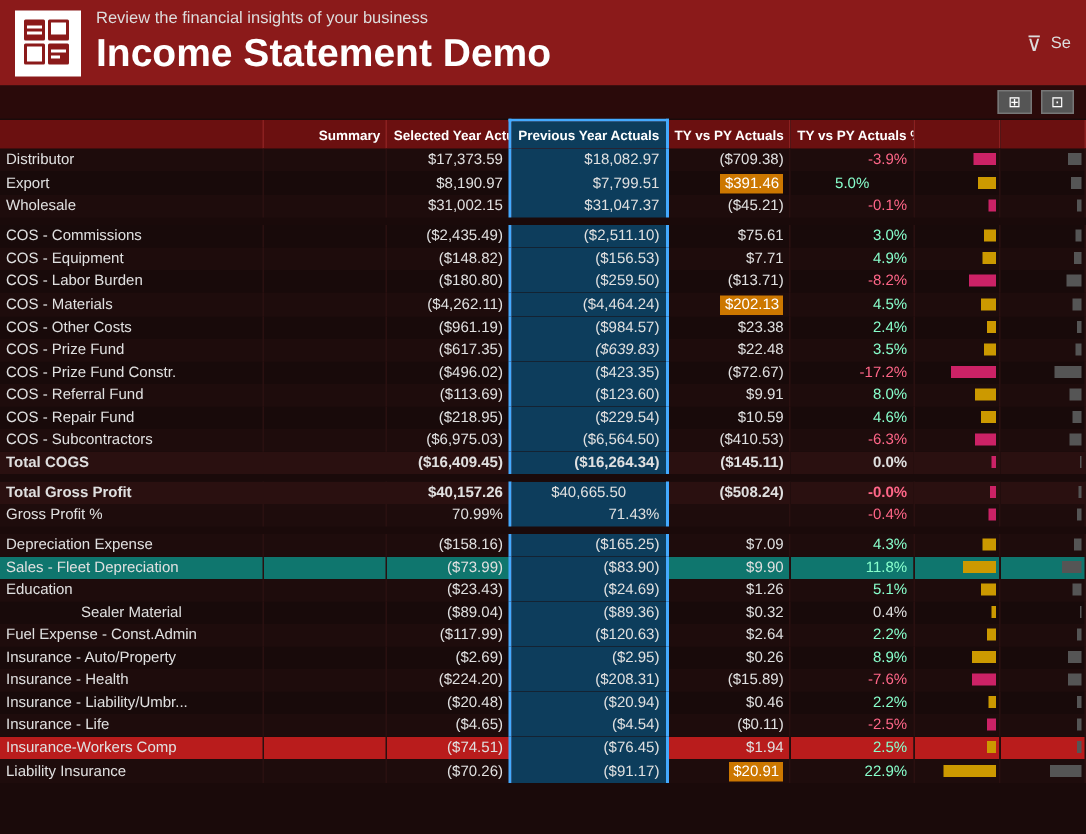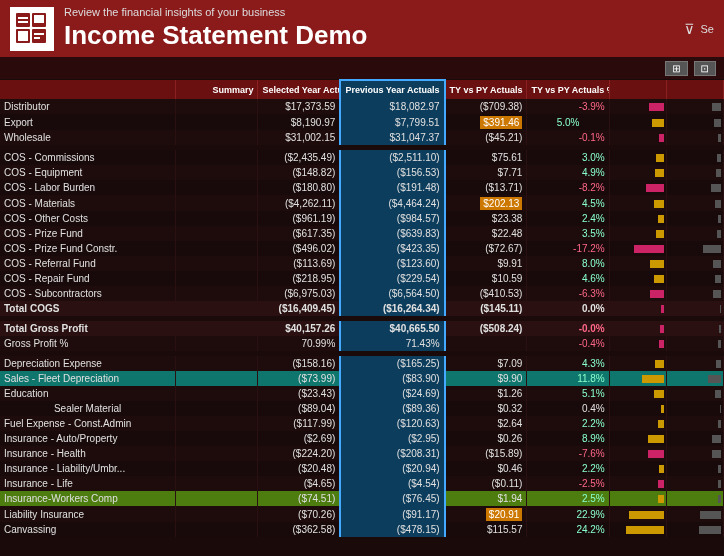--- a/index.html
+++ b/index.html
@@ -253,21 +253,21 @@
           <td class="prev-col" style="background: rgb(13, 61, 92); border-left: 2px solid rgb(68, 170, 255); border-right: 2px solid rgb(68, 170, 255);">($156.53)</td>
           <td>$7.71</td>
           <td style="color: rgb(136, 255, 204);">4.9%</td>
           <td style="padding: 2px;"><div style="display: inline-block; height: 8px; width: 9px; background: rgb(204, 153, 0); vertical-align: middle;"></div></td>
           <td style="padding: 2px;"><div style="display: inline-block; height: 8px; width: 5px; background: rgb(85, 85, 85); vertical-align: middle;"></div></td>
         </tr>
         <tr style="background: rgb(24, 10, 10);">
           <td style="text-align: left; padding-left: 4px; font-size: 10px;">COS - Labor Burden</td>
           <td style="font-size: 9px;"></td>
           <td>($180.80)</td>
-          <td class="prev-col" style="background: rgb(13, 61, 92); border-left: 2px solid rgb(68, 170, 255); border-right: 2px solid rgb(68, 170, 255);">($191.48)</td>
+          <td class="prev-col" style="background: rgb(13, 61, 92); border-left: 2px solid rgb(68, 170, 255); border-right: 2px solid rgb(68, 170, 255);">($259.50)</td>
           <td>($13.71)</td>
           <td style="color: rgb(255, 102, 136);">-8.2%</td>
           <td style="padding: 2px;"><div style="display: inline-block; height: 8px; width: 18px; background: rgb(204, 34, 102); vertical-align: middle;"></div></td>
           <td style="padding: 2px;"><div style="display: inline-block; height: 8px; width: 10px; background: rgb(85, 85, 85); vertical-align: middle;"></div></td>
         </tr>
         <tr style="background: rgb(30, 12, 12);">
           <td style="text-align: left; padding-left: 4px; font-size: 10px;">COS - Materials</td>
           <td style="font-size: 9px;"></td>
           <td>($4,262.11)</td>
           <td class="prev-col" style="background: rgb(13, 61, 92); border-left: 2px solid rgb(68, 170, 255); border-right: 2px solid rgb(68, 170, 255);">($4,464.24)</td>
@@ -283,21 +283,21 @@
           <td class="prev-col" style="background: rgb(13, 61, 92); border-left: 2px solid rgb(68, 170, 255); border-right: 2px solid rgb(68, 170, 255);">($984.57)</td>
           <td>$23.38</td>
           <td style="color: rgb(136, 255, 204);">2.4%</td>
           <td style="padding: 2px;"><div style="display: inline-block; height: 8px; width: 6px; background: rgb(204, 153, 0); vertical-align: middle;"></div></td>
           <td style="padding: 2px;"><div style="display: inline-block; height: 8px; width: 3px; background: rgb(85, 85, 85); vertical-align: middle;"></div></td>
         </tr>
         <tr style="background: rgb(30, 12, 12);">
           <td style="text-align: left; padding-left: 4px; font-size: 10px;">COS - Prize Fund</td>
           <td style="font-size: 9px;"></td>
           <td>($617.35)</td>
-          <td class="prev-col" style="background: rgb(13, 61, 92); border-left: 2px solid rgb(68, 170, 255); border-right: 2px solid rgb(68, 170, 255);">($639.83)</td>
+          <td class="prev-col" style="background: rgb(13, 61, 92); border-left: 2px solid rgb(68, 170, 255); border-right: 2px solid rgb(68, 170, 255); font-style: italic;">($639.83)</td>
           <td>$22.48</td>
           <td style="color: rgb(136, 255, 204);">3.5%</td>
           <td style="padding: 2px;"><div style="display: inline-block; height: 8px; width: 8px; background: rgb(204, 153, 0); vertical-align: middle;"></div></td>
           <td style="padding: 2px;"><div style="display: inline-block; height: 8px; width: 4px; background: rgb(85, 85, 85); vertical-align: middle;"></div></td>
         </tr>
         <tr style="background: rgb(24, 10, 10);">
           <td style="text-align: left; padding-left: 4px; font-size: 10px;">COS - Prize Fund Constr.</td>
           <td style="font-size: 9px;"></td>
           <td>($496.02)</td>
           <td class="prev-col" style="background: rgb(13, 61, 92); border-left: 2px solid rgb(68, 170, 255); border-right: 2px solid rgb(68, 170, 255);">($423.35)</td>
@@ -346,21 +346,21 @@
           <td style="padding: 2px;"><div style="display: inline-block; height: 8px; width: 3px; background: rgb(204, 34, 102); vertical-align: middle;"></div></td>
           <td style="padding: 2px;"><div style="display: inline-block; height: 8px; width: 1px; background: rgb(85, 85, 85); vertical-align: middle;"></div></td>
         </tr>
         <tr class="empty-row">
           <td colspan="8" style="height:5px;background:#1a0a0a;border:none;"></td>
         </tr>
         <tr class="total-row" style="background: rgb(42, 16, 16);">
           <td style="text-align: left; padding-left: 4px; font-size: 10px; font-weight: bold;">Total Gross Profit</td>
           <td style="font-size: 9px;"></td>
           <td style="font-weight: bold;">$40,157.26</td>
-          <td class="prev-col" style="background: rgb(13, 61, 92); border-left: 2px solid rgb(68, 170, 255); border-right: 2px solid rgb(68, 170, 255); font-weight: bold;">$40,665.50</td>
+          <td class="prev-col" style="background: rgb(13, 61, 92); border-left: 2px solid rgb(68, 170, 255); border-right: 2px solid rgb(68, 170, 255); font-weight: normal; text-align: center;">$40,665.50</td>
           <td style="font-weight: bold;">($508.24)</td>
           <td style="font-weight: bold; color: rgb(255, 102, 136);">-0.0%</td>
           <td style="padding: 2px;"><div style="display: inline-block; height: 8px; width: 4px; background: rgb(204, 34, 102); vertical-align: middle;"></div></td>
           <td style="padding: 2px;"><div style="display: inline-block; height: 8px; width: 2px; background: rgb(85, 85, 85); vertical-align: middle;"></div></td>
         </tr>
         <tr style="background: rgb(30, 12, 12);">
           <td style="text-align: left; padding-left: 4px; font-size: 10px;">Gross Profit %</td>
           <td style="font-size: 9px;"></td>
           <td>70.99%</td>
           <td class="prev-col" style="background: rgb(13, 61, 92); border-left: 2px solid rgb(68, 170, 255); border-right: 2px solid rgb(68, 170, 255);">71.43%</td>
@@ -455,45 +455,35 @@
         <tr style="background: rgb(30, 12, 12);">
           <td style="text-align: left; padding-left: 4px; font-size: 10px;">Insurance - Life</td>
           <td style="font-size: 9px;"></td>
           <td>($4.65)</td>
           <td class="prev-col" style="background: rgb(13, 61, 92); border-left: 2px solid rgb(68, 170, 255); border-right: 2px solid rgb(68, 170, 255);">($4.54)</td>
           <td>($0.11)</td>
           <td style="color: rgb(255, 102, 136);">-2.5%</td>
           <td style="padding: 2px;"><div style="display: inline-block; height: 8px; width: 6px; background: rgb(204, 34, 102); vertical-align: middle;"></div></td>
           <td style="padding: 2px;"><div style="display: inline-block; height: 8px; width: 3px; background: rgb(85, 85, 85); vertical-align: middle;"></div></td>
         </tr>
-        <tr style="background: #4d7c0f; margin-left: 34px;">
+        <tr style="background: #b91c1c; margin-left: 34px;">
           <td style="text-align: left; padding-left: 4px; font-size: 10px;">Insurance-Workers Comp</td>
           <td style="font-size: 9px;"></td>
           <td>($74.51)</td>
           <td class="prev-col" style="background: rgb(13, 61, 92); border-left: 2px solid rgb(68, 170, 255); border-right: 2px solid rgb(68, 170, 255);">($76.45)</td>
           <td>$1.94</td>
           <td style="color: rgb(136, 255, 204);">2.5%</td>
           <td style="padding: 2px;"><div style="display: inline-block; height: 8px; width: 6px; background: rgb(204, 153, 0); vertical-align: middle;"></div></td>
           <td style="padding: 2px;"><div style="display: inline-block; height: 8px; width: 3px; background: rgb(85, 85, 85); vertical-align: middle;"></div></td>
         </tr>
         <tr style="background: rgb(30, 12, 12);">
           <td style="text-align: left; padding-left: 4px; font-size: 10px;">Liability Insurance</td>
           <td style="font-size: 9px;"></td>
           <td>($70.26)</td>
           <td class="prev-col" style="background: rgb(13, 61, 92); border-left: 2px solid rgb(68, 170, 255); border-right: 2px solid rgb(68, 170, 255);">($91.17)</td>
           <td><span class="highlight-orange">$20.91</span></td>
           <td style="color: rgb(136, 255, 204);">22.9%</td>
           <td style="padding: 2px;"><div style="display: inline-block; height: 8px; width: 35px; background: rgb(204, 153, 0); vertical-align: middle;"></div></td>
           <td style="padding: 2px;"><div style="display: inline-block; height: 8px; width: 21px; background: rgb(85, 85, 85); vertical-align: middle;"></div></td>
         </tr>
-        <tr style="background: rgb(24, 10, 10);">
-          <td style="text-align: left; padding-left: 4px; font-size: 10px;">Canvassing</td>
-          <td style="font-size: 9px;"></td>
-          <td>($362.58)</td>
-          <td class="prev-col" style="background: rgb(13, 61, 92); border-left: 2px solid rgb(68, 170, 255); border-right: 2px solid rgb(68, 170, 255);">($478.15)</td>
-          <td>$115.57</td>
-          <td style="color: rgb(136, 255, 204);">24.2%</td>
-          <td style="padding: 2px;"><div style="display: inline-block; height: 8px; width: 38px; background: rgb(204, 153, 0); vertical-align: middle;"></div></td>
-          <td style="padding: 2px;"><div style="display: inline-block; height: 8px; width: 22px; background: rgb(85, 85, 85); vertical-align: middle;"></div></td>
-        </tr>
       </tbody>
   </table>
 </div>
 
 </body></html>

